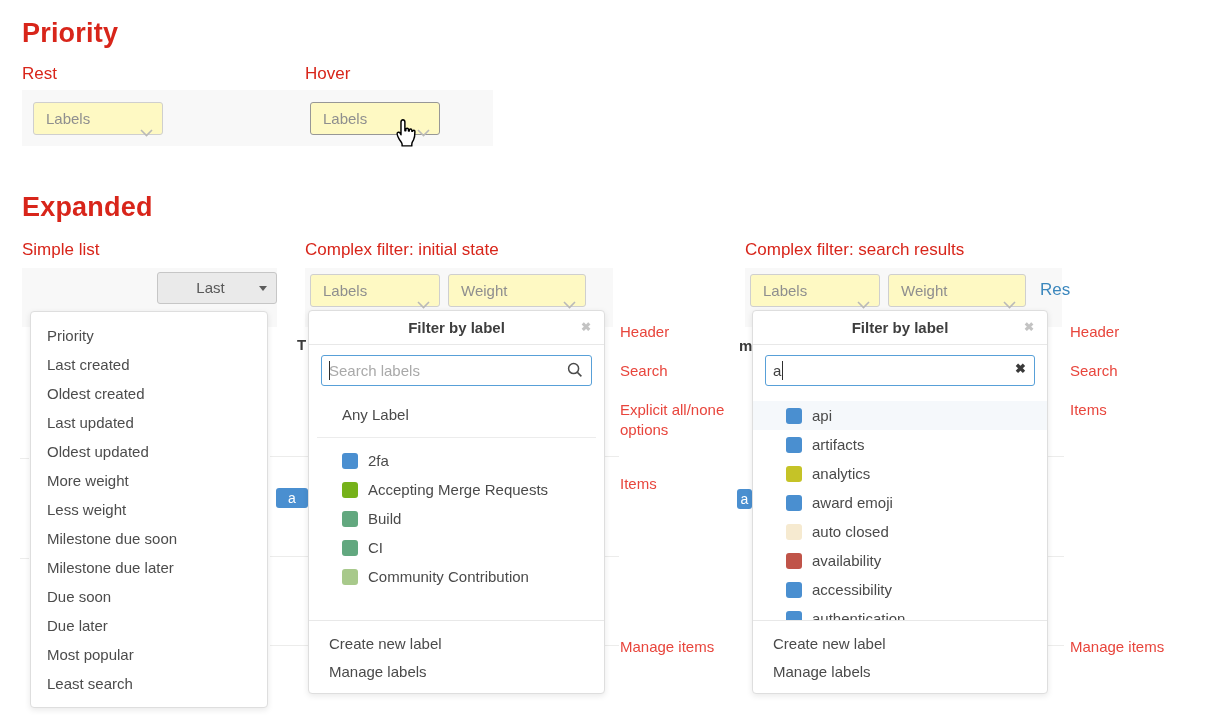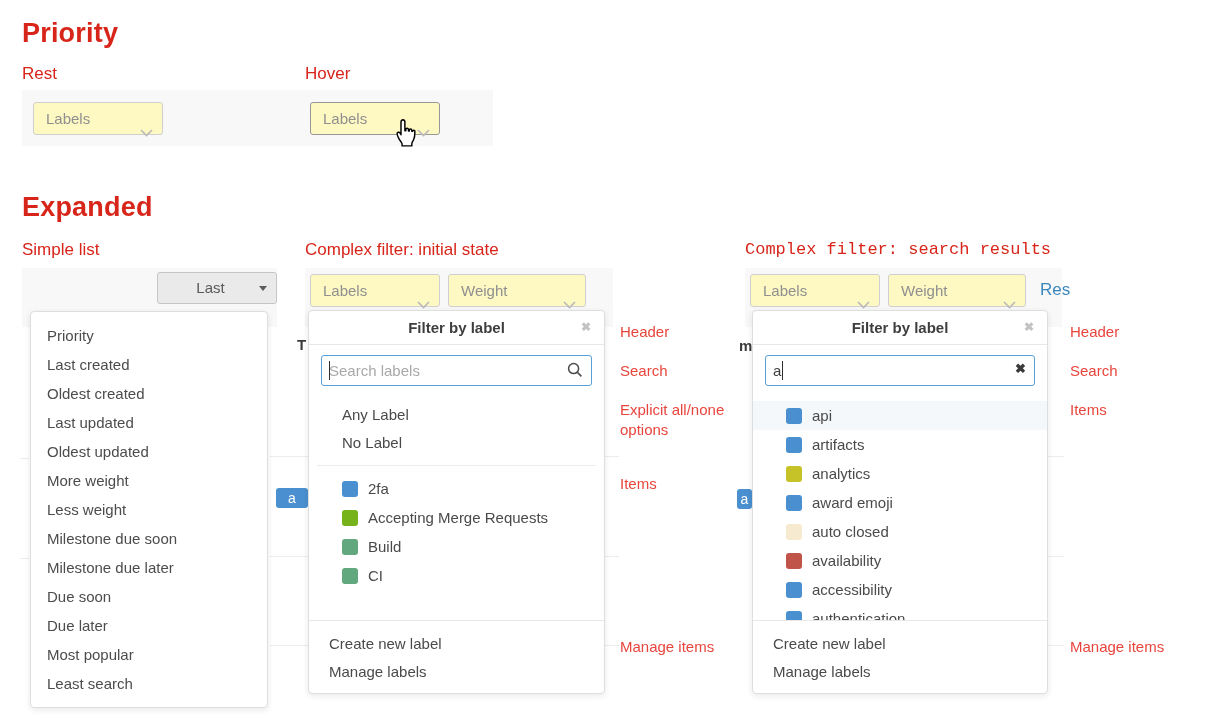--- a/index.html
+++ b/index.html
@@ -104,21 +104,21 @@
 
   <div class="hand-cursor">
     <svg width="24" height="29" viewBox="0 0 20 26">
       <path d="M7 1.5c1.2 0 2 .9 2 2v8h.8v-1.2c0-1.6 2.4-1.6 2.4 0v1.4h.8v-.8c0-1.5 2.2-1.5 2.2 0v1h.8c0-1.3 2-1.3 2 .2 0 2.8-.3 5.6-1.2 7.4-.8 1.7-1.6 2.3-1.6 4v1.5H6.5v-1.5c0-1.5-1.5-2.6-2.6-4.6-1.1-2-2.3-4.9-1.6-5.7.7-.8 2-.5 2.7.8l.5 1V3.5c0-1.3.8-2 2-2z" fill="#fff" stroke="#000" stroke-width="1.3" stroke-linejoin="round"></path>
     </svg>
   </div>
 
   <h1 class="sec" style="left:22px;top:192px;">Expanded</h1>
   <div class="sub" style="left:22px;top:240px;">Simple list</div>
   <div class="sub" style="left:305px;top:240px;">Complex filter: initial state</div>
-  <div class="sub" style="left:745px;top:240px;font-family:Liberation Mono, monospace;">Complex filter: search results</div>
+  <div class="sub" style="left:745px;top:240px;">Complex filter: search results</div>
 
   <div class="bgline" style="left:20px;top:458px;width:9px;"></div>
   <div class="bgline" style="left:20px;top:558px;width:9px;"></div>
   <div class="bgline" style="left:270px;top:456px;width:38px;"></div>
   <div class="bgline" style="left:270px;top:556px;width:38px;"></div>
   <div class="bgline" style="left:270px;top:645px;width:38px;"></div>
   <div class="bgline" style="left:605px;top:456px;width:14px;"></div>
   <div class="bgline" style="left:605px;top:556px;width:14px;"></div>
   <div class="bgline" style="left:605px;top:645px;width:14px;"></div>
   <div class="bgline" style="left:1048px;top:456px;width:16px;"></div>
@@ -183,40 +183,43 @@
         <svg width="16" height="16" viewBox="0 0 16 16">
             <circle cx="6.6" cy="6.6" r="5" fill="none" stroke="#4a4a4a" stroke-width="1.5"></circle>
             <line x1="10.4" y1="10.4" x2="14.4" y2="14.4" stroke="#4a4a4a" stroke-width="1.5"></line>
           </svg>
       </span>
     </div>
     <div class="list-area">
       <div>
 
       <div class="plain-row">Any Label</div>
-          <div class="plain-row">No Label</div>
         </div>
       <div class="list-divider"></div>
       <div>
 
       <div class="label-row">
             <span class="chip" style="background-color: rgb(74, 143, 208);"></span>
             <span>2fa</span>
           </div>
           <div class="label-row">
             <span class="chip" style="background-color: rgb(118, 178, 26);"></span>
             <span>Accepting Merge Requests</span>
           </div>
           <div class="label-row">
             <span class="chip" style="background-color: rgb(98, 168, 127);"></span>
             <span>Build</span>
           </div>
           <div class="label-row">
             <span class="chip" style="background-color: rgb(98, 168, 127);"></span>
             <span>CI</span>
+          </div>
+          <div class="label-row">
+            <span class="chip" style="background-color: rgb(168, 201, 139);"></span>
+            <span>Community Contribution</span>
           </div>
         </div>
     </div>
     <div class="panel-footer">
 
     <div class="footer-row">Create new label</div>
         <div class="footer-row">Manage labels</div>
       </div>
   </div>
 

